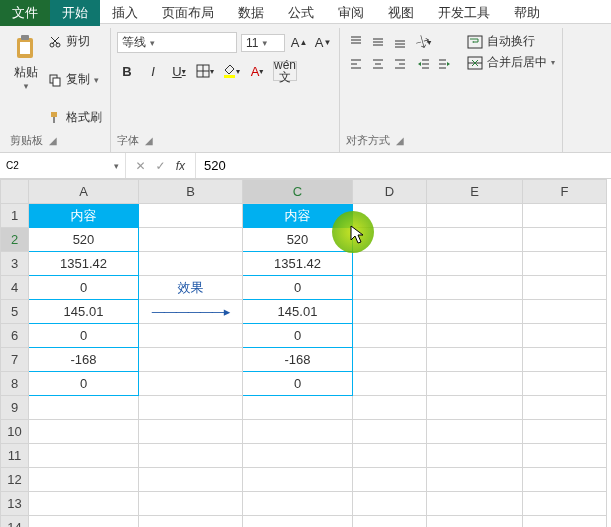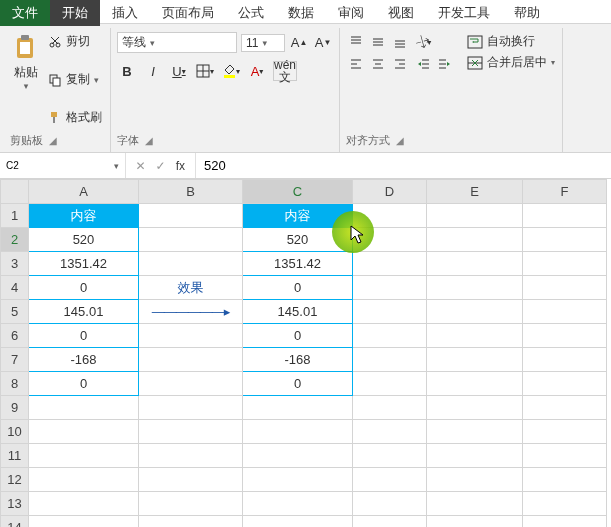--- a/index.html
+++ b/index.html
@@ -1,19 +1,19 @@
 <!DOCTYPE html>
 <html><head>
 <meta charset="utf-8">
 <style>
 *{box-sizing:border-box;margin:0;padding:0;font-family:"Microsoft YaHei",Arial,sans-serif}
 body{background:#fff;width:611px;height:527px;overflow:hidden;font-size:12px;color:#333}
 .tabs{display:flex;background:#fff;height:24px;align-items:flex-start;border-bottom:1px solid #d4d4d4}
 .tab{padding:4px 12px;font-size:13px;cursor:pointer}
-.tab.active{background:#404040;color:#fff}
+.tab.active{background:#0f766e;color:#fff}
 .bulb{margin-left:4px;color:#fff;width:22px;height:22px;display:flex;align-items:center;justify-content:center}
 .ribbon{background:#f1f1f1;display:flex;border-bottom:1px solid #d4d4d4;padding:4px 4px 0 4px}
 .group{border-right:1px solid #d4d4d4;padding:0 6px 2px 6px;display:flex;flex-direction:column;justify-content:space-between}
 .group-body{display:flex;align-items:flex-start;gap:4px;padding:4px 0}
 .group-label{text-align:center;color:#666;font-size:11px;padding:2px 0;display:flex;align-items:center;justify-content:flex-start;gap:6px}
 .corner{font-size:10px;color:#888}
 .big-btn{display:flex;flex-direction:column;align-items:center;padding:2px;cursor:pointer}
 .small-list{display:flex;flex-direction:column;gap:19px}
 .small-item{display:flex;align-items:center;gap:4px;padding:1px 2px;cursor:pointer;font-size:12px}
 .sel{display:flex;align-items:center;border:1px solid #ccc;background:#fff;padding:1px 4px;font-size:12px;gap:4px;cursor:pointer}
@@ -24,21 +24,21 @@
 .align-grid{display:grid;grid-template-columns:repeat(3,20px);grid-template-rows:repeat(2,20px);gap:2px}
 .align-extra{display:flex;flex-direction:column;gap:2px;margin-left:4px}
 .align-stack{display:flex;flex-direction:column;gap:2px;margin-left:8px}
 .wrap-item{display:flex;align-items:center;gap:4px;cursor:pointer;font-size:12px;padding:1px}
 .namebar{display:flex;align-items:center;border-bottom:1px solid #d4d4d4;background:#fff;height:26px}
 .namebox{width:108px;border:none;padding:0 6px;font-size:10px;height:100%;outline:none}
 .namebar .divider{width:1px;height:100%;background:#e0e0e0}
 .namebar .arr{padding:0 6px;color:#666;font-size:9px;cursor:pointer}
 .fx-btns{display:flex;gap:10px;padding:0 10px;color:#999;align-items:center}
 .fx-btns span{cursor:pointer}
-.fx{color:#404040}
+.fx{font-style:italic;color:#404040}
 .formula{flex:1;padding:0 8px;font-size:13px;border:none;height:100%;outline:none}
 .sheet{position:relative;background:#fff}
 .grid{border-collapse:collapse;table-layout:fixed}
 .grid td,.grid th{border:1px solid #d4d4d4;height:24px;font-size:13px;font-weight:normal;text-align:center;background:#fff}
 .colh{background:#e6e6e6!important;color:#444}
 .rowh{background:#e6e6e6!important;color:#444;width:28px}
 .corner-cell{background:#e6e6e6!important;width:28px}
 .colh.sel-h,.rowh.sel-h{background:#d0d0d0!important;color:#2a7d3a}
 .wA{width:110px}.wB{width:104px}.wC{width:110px}.wD{width:74px}.wE{width:96px}.wF{width:84px}
 .tbl-hdr{background:#00b0f0!important;color:#fff;border:1.5px solid #00b0f0!important}
@@ -50,22 +50,22 @@
 svg{display:block}
 </style>
 </head>
 <body>
 
 <div class="tabs">
   <div class="tab" style="background:#1e6b32;color:#fff">文件</div>
   <div class="tab active">开始</div>
   <div class="tab">插入</div>
   <div class="tab">页面布局</div>
+  <div class="tab">数据</div>
   <div class="tab">公式</div>
-  <div class="tab">数据</div>
   <div class="tab">审阅</div>
   <div class="tab">视图</div>
   <div class="tab">开发工具</div>
   <div class="tab">帮助</div>
   <div class="bulb">
     <svg width="16" height="16" viewBox="0 0 16 16">
         <circle cx="8" cy="7" r="4" fill="none" stroke="#fff" stroke-width="1.2"></circle>
         <line x1="8" y1="11" x2="8" y2="14" stroke="#fff" stroke-width="1.2"></line>
       </svg>
   </div>

